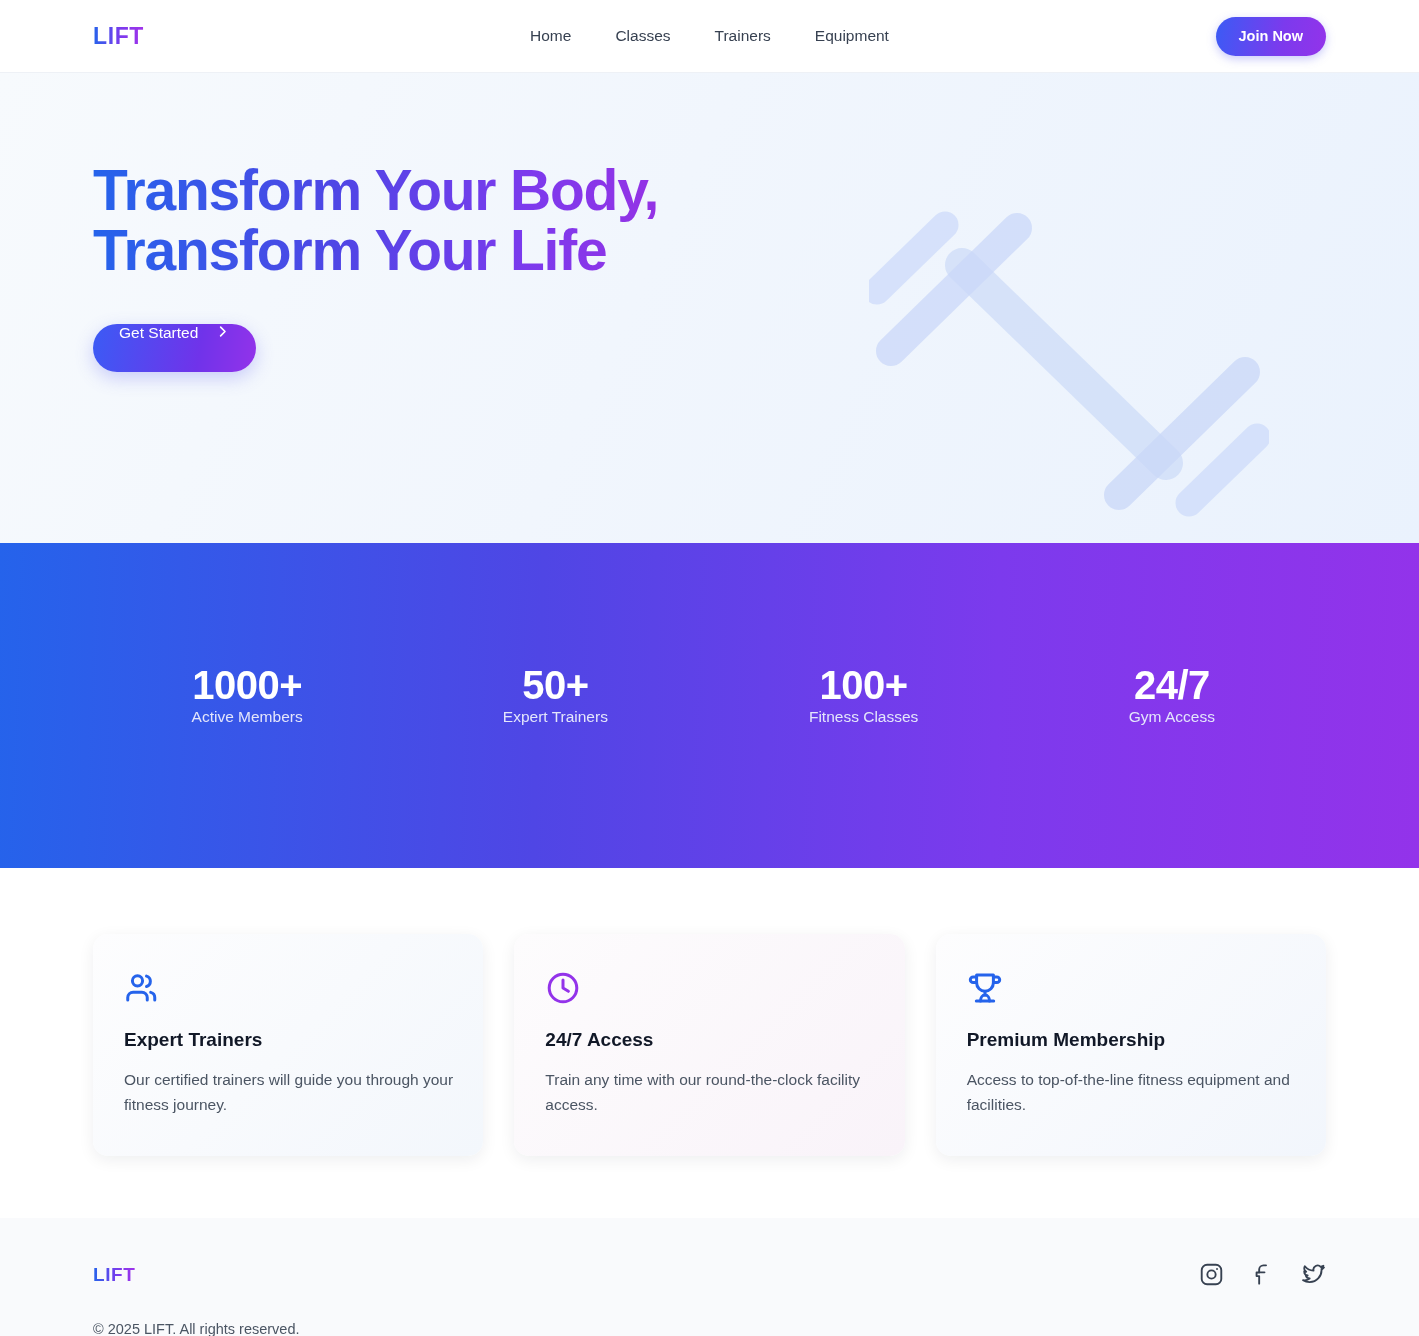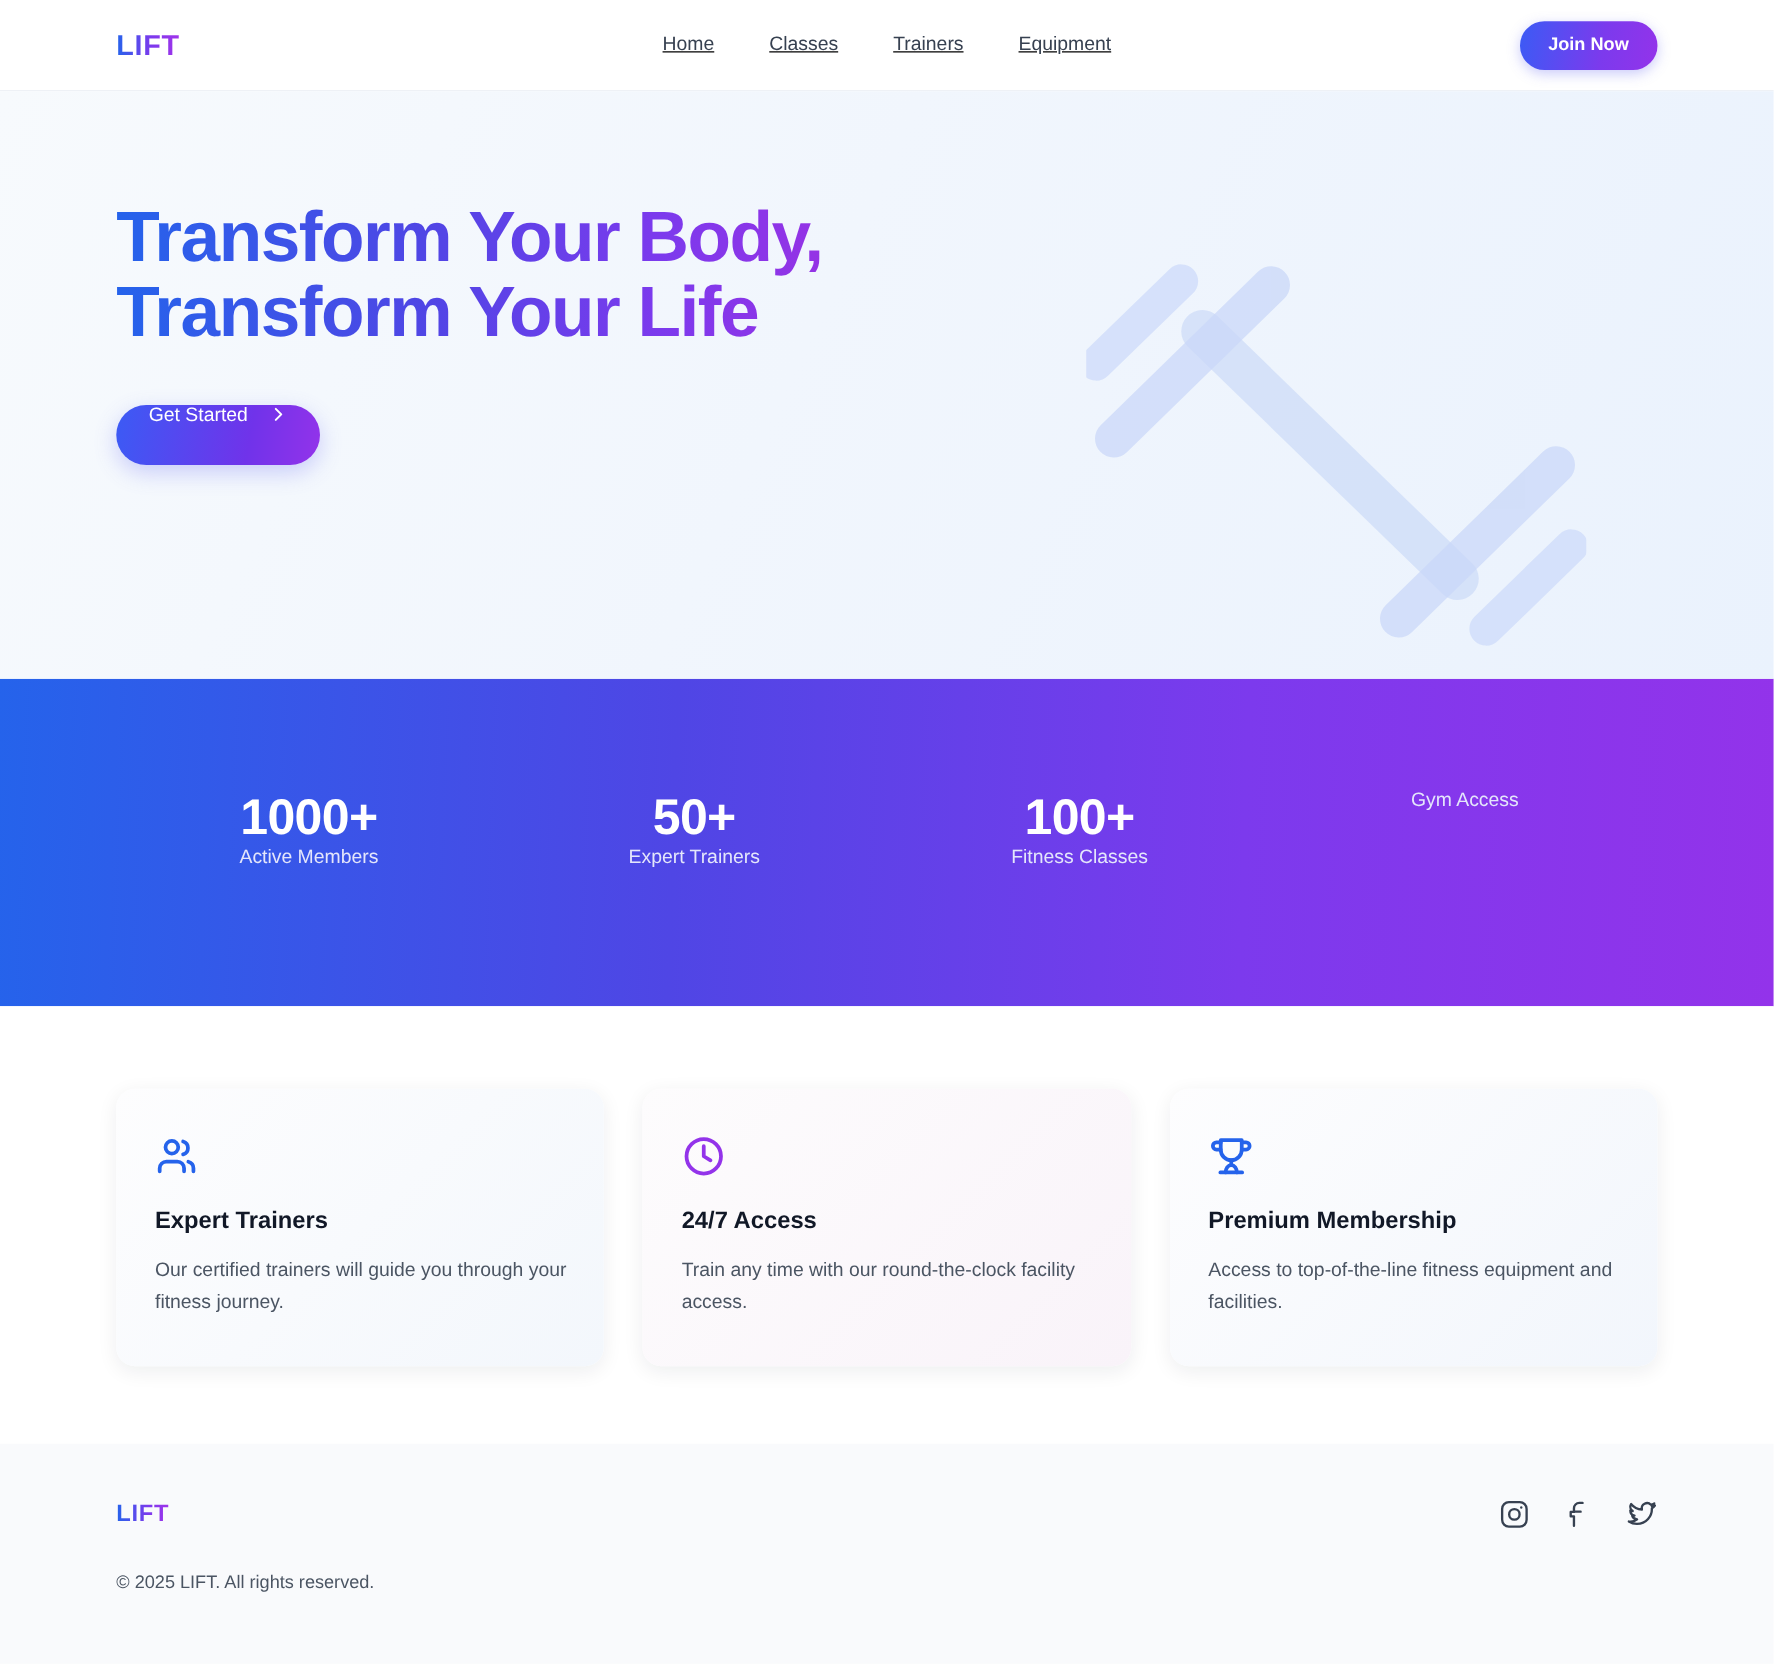--- a/index.html
+++ b/index.html
@@ -31,21 +31,20 @@
     -webkit-background-clip: text;
     background-clip: text;
     color: transparent;
   }
   .nav-links {
     position: absolute;
     left: 0; right: 0;
     display: flex;
     justify-content: center;
     gap: 44px;
-    text-decoration: underline;
   }
   .nav-link {
     font-size: 15.5px;
     color: #374151;
     text-decoration: none;
     cursor: pointer;
   }
   .join-btn {
     position: absolute;
     right: 93px;
@@ -115,21 +114,21 @@
     position: absolute;
     right: 150px;
     top: 100px;
     width: 400px;
     height: 370px;
     opacity: 1;
   }
 
   
   .stats {
-    height: 262px;
+    height: 325px;
     width: 100%;
     background: linear-gradient(92deg, #2563eb 0%, #4f46e5 38%, #7c3aed 70%, #9333ea 100%);
     display: flex;
     align-items: center;
   }
   .stats-grid {
     width: 100%;
     display: grid;
     grid-template-columns: repeat(4, 1fr);
     padding: 0 93px;
@@ -265,20 +264,21 @@
     </div>
     <div class="stat">
       <div class="stat-value">50+</div>
       <div class="stat-label">Expert Trainers</div>
     </div>
     <div class="stat">
       <div class="stat-value">100+</div>
       <div class="stat-label">Fitness Classes</div>
     </div>
     <div class="stat">
+      <div class="stat-value">24/7</div>
       <div class="stat-label">Gym Access</div>
     </div>
   </div>
 </section>
 
 <section class="features">
   <div class="cards">
 
     <div class="card c1">
       <div class="card-icon">

